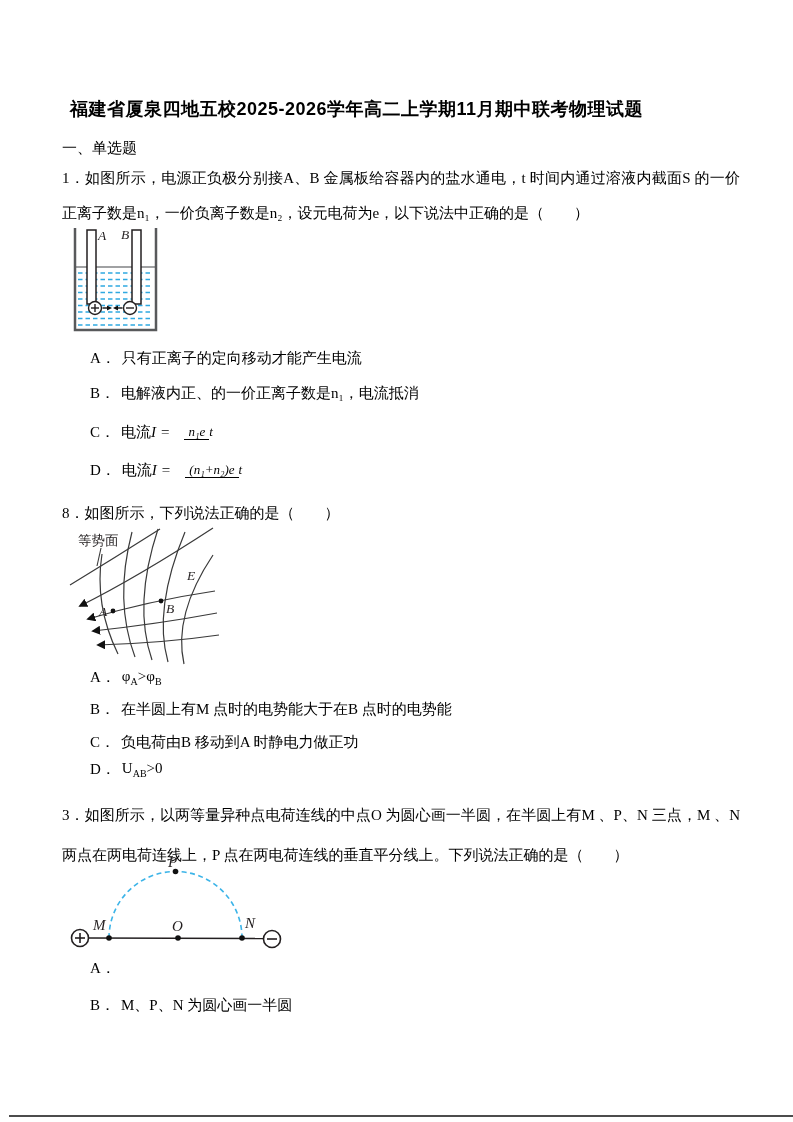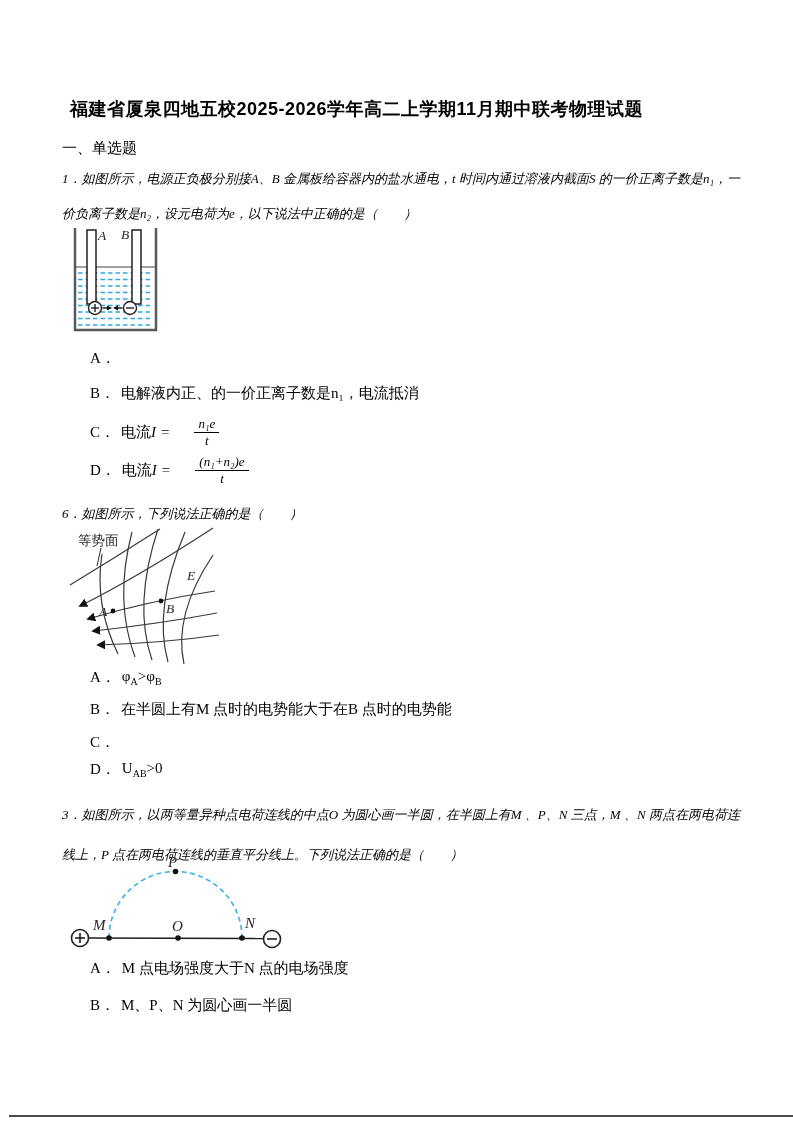--- a/index.html
+++ b/index.html
@@ -3,27 +3,27 @@
 <meta charset="utf-8">
 <style>
   html,body{margin:0;padding:0;background:#ffffff;}
   body{width:793px;height:1122px;position:relative;overflow:hidden;
        font-family:"Liberation Serif","DejaVu Serif",serif;color:#000;}
   .abs{position:absolute;}
   .title{left:0;top:97px;width:713px;text-align:center;font-weight:bold;font-size:18px;
          font-family:"Liberation Sans","DejaVu Sans",sans-serif;letter-spacing:.5px;}
   .section{left:62px;top:139px;font-weight:normal;font-size:15px;
            font-family:"Liberation Sans","DejaVu Sans",sans-serif;}
-  .qtext{left:62px;width:678px;font-size:13px;line-height:35px;text-align:justify;font-style:italic;}
+  .qtext{left:62px;width:678px;font-size:15px;line-height:35px;text-align:justify;}
   .opt{left:90px;font-size:15px;display:flex;align-items:center;white-space:nowrap;}
   .olabel{margin-right:6px;}
   .var{font-style:italic;font-family:"Liberation Serif",serif;}
   .eqs{margin:0 5px;}
-  .frac{display:inline-flex;flex-direction:column;align-items:center;vertical-align:middle;
-        font-size:13px;line-height:1.2;margin-left:20px;}
+  .frac{display:inline-flex;align-items:center;vertical-align:middle;
+        font-size:13px;line-height:1.2;margin-left:10px;}
   .frac .num{border-bottom:1.2px solid #000;padding:0 4px;}
   sub{font-size:10px;}
   .bottomline{left:9px;right:0;top:1115px;border-top:2px solid #4c4c4c;height:0;}
   svg text{font-family:"Liberation Serif","DejaVu Serif",serif;}
   svg .lbl{font-style:italic;font-size:13.5px;fill:#231f20;}
   svg .cjk{font-style:normal;font-size:13.5px;fill:#231f20;}
 </style>
 </head>
 <body>
 
@@ -64,20 +64,21 @@
     <polygon points="47,87 52,84.6 52,89.4" fill="#111"></polygon>
   </g>
   <g stroke="#231f20" stroke-width="1.4" fill="#ffffff">
     <circle cx="64" cy="87" r="6.5"></circle>
     <line x1="60" y1="87" x2="68" y2="87"></line>
   </g>
 </svg>
 
 <div class="abs opt" style="top:349px;">
   <span class="olabel">A．</span>
+  <span>只有正离子的定向移动才能产生电流</span>
 </div>
 <div class="abs opt" style="top:384px;">
   <span class="olabel">B．</span>
   <span>电解液内正、的一价正离子数是n₁，电流抵消</span>
 </div>
 <div class="abs opt" style="top:409px;height:46px;">
   <span class="olabel">C．</span>
   <span>电流</span>
   <span class="var">I</span>
   <span class="eqs">=</span>
@@ -90,21 +91,21 @@
   <span class="olabel">D．</span>
   <span>电流</span>
   <span class="var">I</span>
   <span class="eqs">=</span>
   <span class="frac">
     <span class="num var">(n₁+n₂)e</span>
     <span class="var">t</span>
   </span>
 </div>
 
-<div class="abs qtext" style="top:496px;">6．如图所示，下列说法正确的是（　　）</div>
+<div class="abs qtext" style="top:496px;">8．如图所示，下列说法正确的是（　　）</div>
 
 <svg class="abs" style="left:68px;top:527px;" width="152" height="140" viewBox="0 0 152 140">
   <defs>
     <marker id="ah" viewBox="0 0 10 10" refX="8" refY="5" markerWidth="7.5" markerHeight="7.5" orient="auto">
       <path d="M0,0 L10,5 L0,10 z" fill="#111"></path>
     </marker>
   </defs>
   <g stroke="#3a3a3a" stroke-width="1.2" fill="none">
     <path d="M 34,27 Q 26,78 50,127"></path>
     <path d="M 64,5 Q 46,74 67,130"></path>
@@ -133,20 +134,21 @@
   <span>
     <span>φ</span><sub>A</sub><span>&gt;</span><span>φ</span><sub>B</sub>
   </span>
 </div>
 <div class="abs opt" style="top:700px;">
   <span class="olabel">B．</span>
   <span>在半圆上有M 点时的电势能大于在B 点时的电势能</span>
 </div>
 <div class="abs opt" style="top:733px;">
   <span class="olabel">C．</span>
+  <span>负电荷由B 移动到A 时静电力做正功</span>
 </div>
 <div class="abs opt" style="top:760px;">
   <span class="olabel">D．</span>
   <span>
     <span>U</span><sub>AB</sub><span>&gt;0</span>
   </span>
 </div>
 
 <div class="abs qtext" style="top:795px;line-height:40px;">3．如图所示，以两等量异种点电荷连线的中点O 为圆心画一半圆，在半圆上有M 、P、N 三点，M 、N 两点在两电荷连线上，P 点在两电荷连线的垂直平分线上。下列说法正确的是（　　）</div>
 
@@ -167,20 +169,19 @@
   <circle cx="179" cy="82" r="2.8" fill="#111"></circle>
   <circle cx="112.5" cy="15.5" r="2.8" fill="#111"></circle>
   <text class="lbl" style="font-size:15px;" x="30" y="74">M</text>
   <text class="lbl" style="font-size:15px;" x="109" y="75">O</text>
   <text class="lbl" style="font-size:15px;" x="182" y="72">N</text>
   <text class="lbl" style="font-size:15px;" x="105" y="11">P</text>
 </svg>
 
 <div class="abs opt" style="top:959px;">
   <span class="olabel">A．</span>
-  <span>M 点电场强度大于N 点的电场强度</span>
 </div>
 <div class="abs opt" style="top:996px;">
   <span class="olabel">B．</span>
   <span>M、P、N 为圆心画一半圆</span>
 </div>
 
 <div class="abs bottomline"></div>
 
 </body></html>

